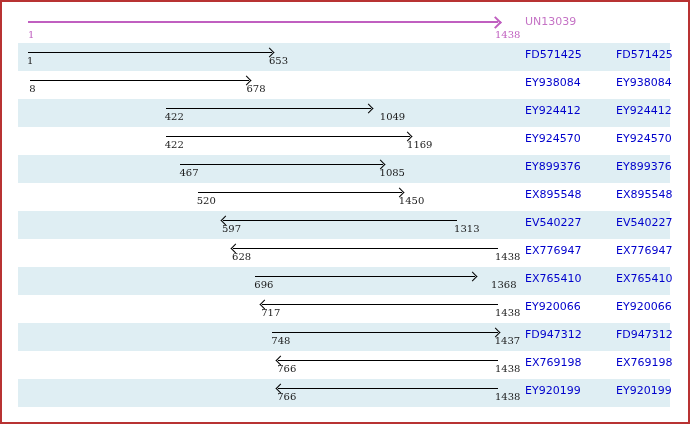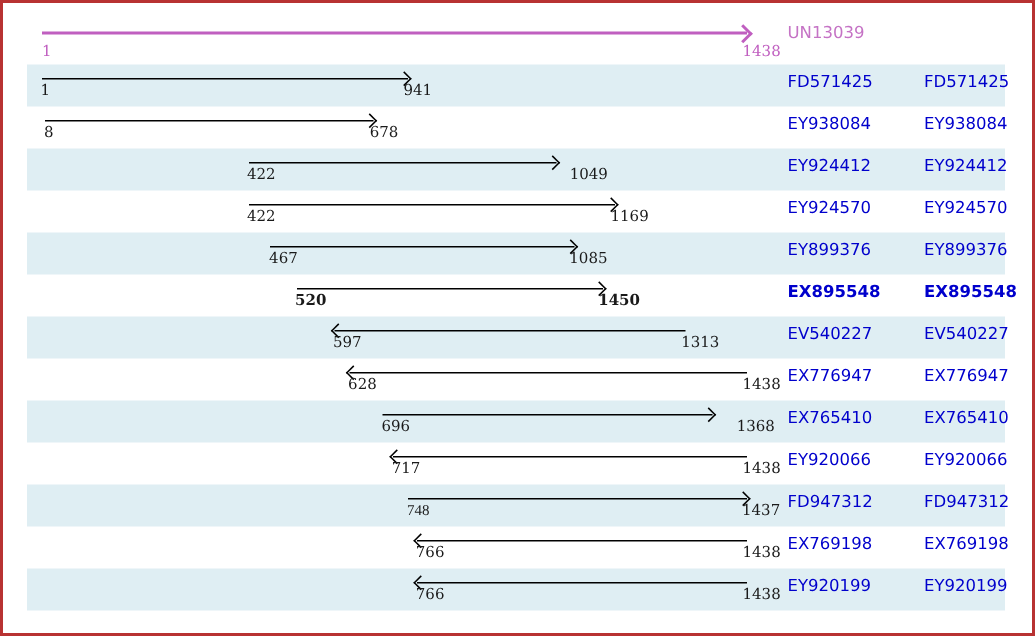--- a/index.html
+++ b/index.html
@@ -55,21 +55,21 @@
     <a class="h-acc">UN13039</a>
   </div>
 
   <div id="rows">
     <div class="row" style="top: 41px;">
       <div class="stripe on"></div>
       <div class="arrow" style="left: 26px; width: 243.994px;">
         <span class="head head-r"></span>
       </div>
       <span class="coord start" style="left: 25px;">1</span>
-      <span class="coord end" style="left: 266.994px;">941</span>
+      <span class="coord end" style="left: 266.994px;">653</span>
       <a class="acc c1">FD571425</a>
       <a class="acc c2">FD571425</a>
     </div>
 
     <div class="row" style="top: 69px;">
       <div class="stripe"></div>
       <div class="arrow" style="left: 28.2895px; width: 219.137px;">
         <span class="head head-r"></span>
       </div>
       <span class="coord start" style="left: 27.2895px;">8</span>
@@ -104,21 +104,21 @@
       <div class="stripe on"></div>
       <div class="arrow" style="left: 178.415px; width: 202.129px;">
         <span class="head head-r"></span>
       </div>
       <span class="coord start" style="left: 177.415px;">467</span>
       <span class="coord end" style="left: 377.544px;">1085</span>
       <a class="acc c1">EY899376</a>
       <a class="acc c2">EY899376</a>
     </div>
 
-    <div class="row" style="top: 181px; font-weight: bold;">
+    <div class="row" style="top: 181px;">
       <div class="stripe"></div>
       <div class="arrow" style="left: 195.749px; width: 204.092px;">
         <span class="head head-r"></span>
       </div>
       <span class="coord start" style="left: 194.749px;">520</span>
       <span class="coord end" style="left: 396.841px;">1450</span>
       <a class="acc c1">EX895548</a>
       <a class="acc c2">EX895548</a>
     </div>
 
@@ -164,21 +164,21 @@
       <span class="coord end" style="left: 493px;">1438</span>
       <a class="acc c1">EY920066</a>
       <a class="acc c2">EY920066</a>
     </div>
 
     <div class="row" style="top: 321px;">
       <div class="stripe on"></div>
       <div class="arrow" style="left: 270.322px; width: 225.351px;">
         <span class="head head-r"></span>
       </div>
-      <span class="coord start" style="left: 269.322px; font-family: Liberation Serif, serif;">748</span>
+      <span class="coord start" style="left: 269.322px;">748</span>
       <span class="coord end" style="left: 492.673px;">1437</span>
       <a class="acc c1">FD947312</a>
       <a class="acc c2">FD947312</a>
     </div>
 
     <div class="row" style="top: 349px;">
       <div class="stripe"></div>
       <div class="arrow" style="left: 276.209px; width: 219.791px;">
         <span class="head head-l"></span>
       </div>

